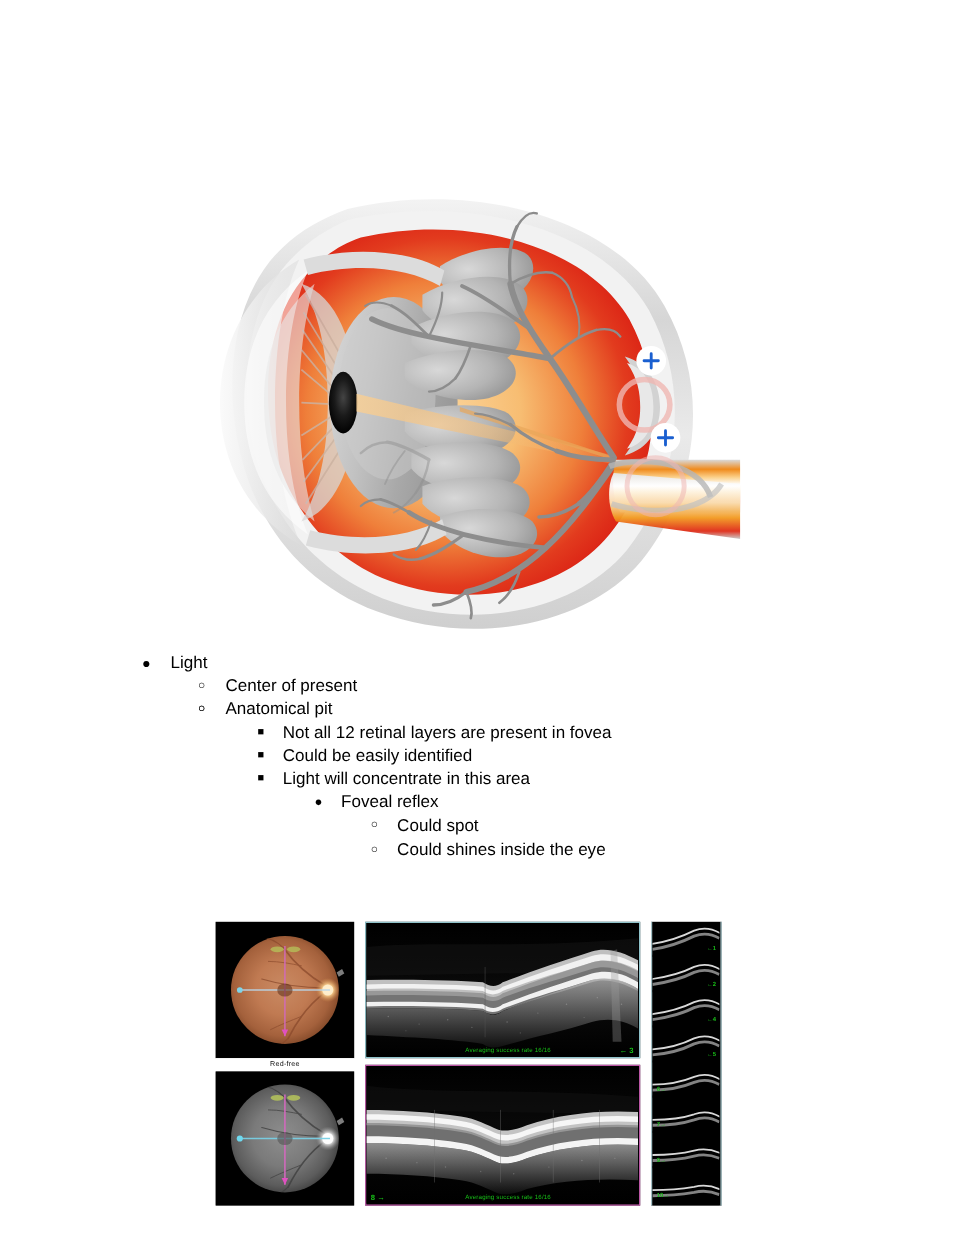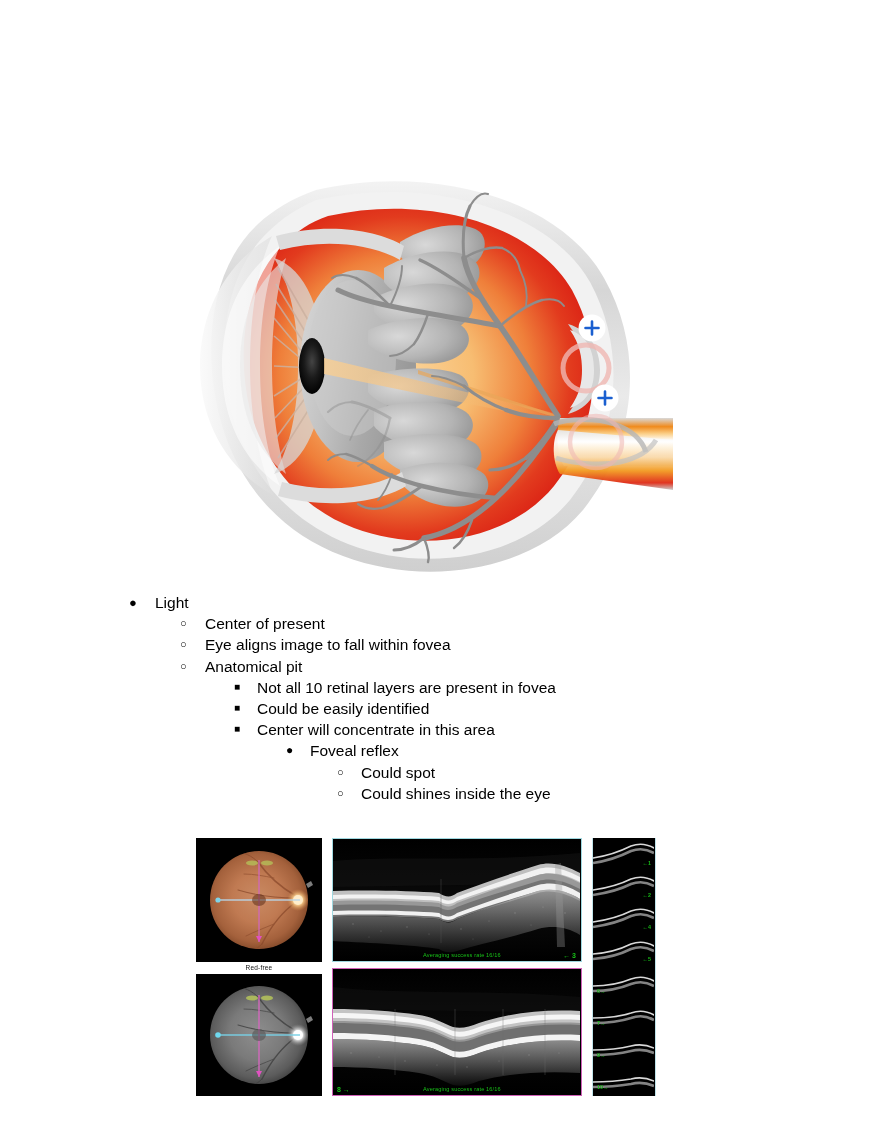--- a/index.html
+++ b/index.html
@@ -322,37 +322,36 @@
   <div class="li lvl1">
     <span class="bullet">●</span>
     <span class="txt">Light</span>
   </div>
   <div class="li lvl2">
     <span class="bullet">○</span>
     <span class="txt">Center of present</span>
   </div>
   <div class="li lvl2">
     <span class="bullet">○</span>
-    <span class="txt">Eye aligns image to fall within fovea</span>
   </div>
   <div class="li lvl2">
     <span class="bullet">○</span>
     <span class="txt">Anatomical pit</span>
   </div>
   <div class="li lvl3">
     <span class="bullet">■</span>
-    <span class="txt">Not all 10 retinal layers are present in fovea</span>
+    <span class="txt">Not all 12 retinal layers are present in fovea</span>
   </div>
   <div class="li lvl3">
     <span class="bullet">■</span>
     <span class="txt">Could be easily identified</span>
   </div>
   <div class="li lvl3">
     <span class="bullet">■</span>
-    <span class="txt">Center will concentrate in this area</span>
+    <span class="txt">Light will concentrate in this area</span>
   </div>
   <div class="li lvl4">
     <span class="bullet">●</span>
     <span class="txt">Foveal reflex</span>
   </div>
   <div class="li lvl5">
     <span class="bullet">○</span>
     <span class="txt">Could spot</span>
   </div>
   <div class="li lvl5">

